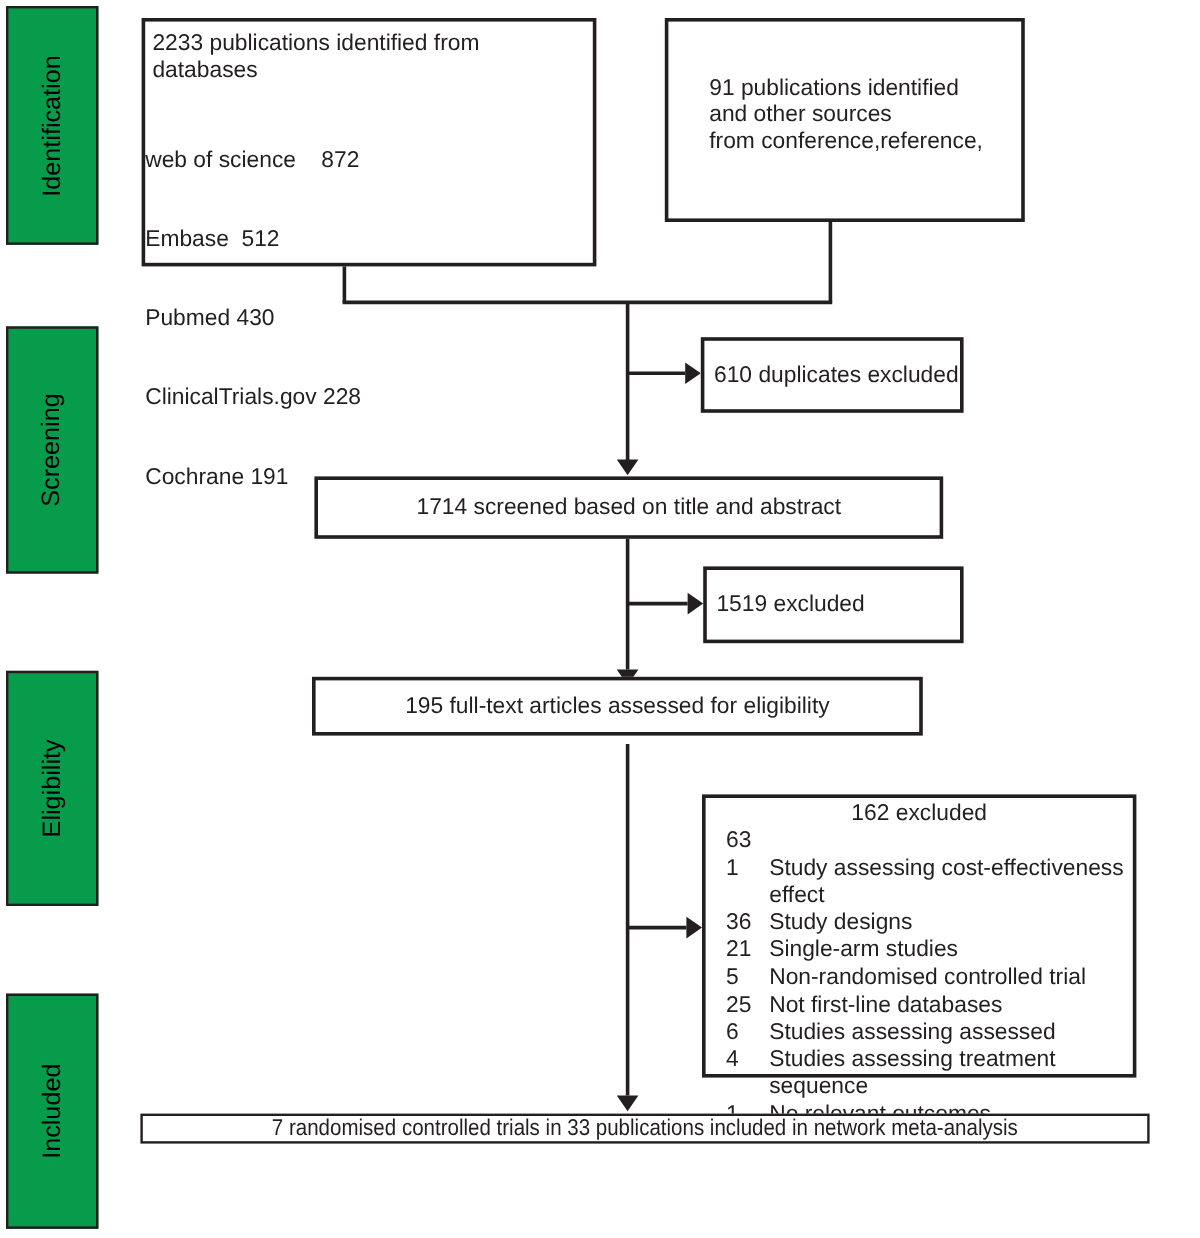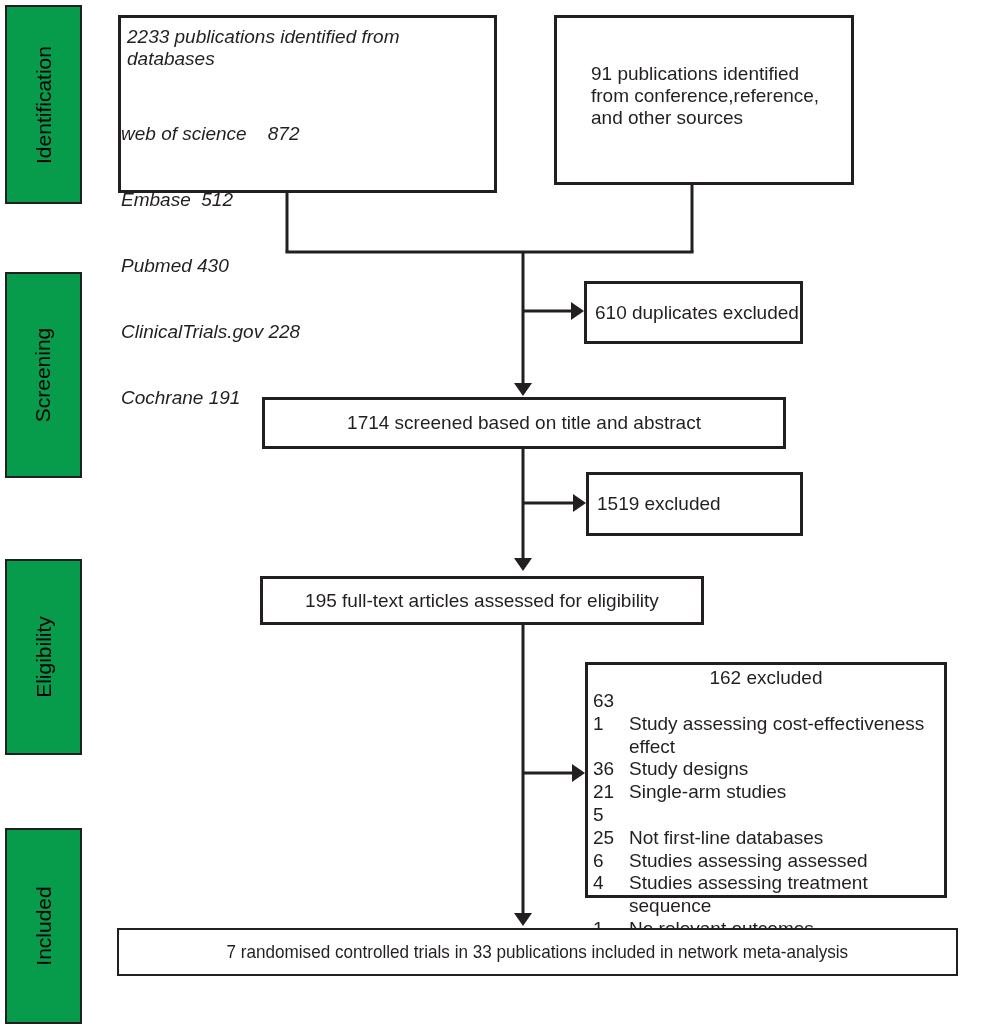--- a/index.html
+++ b/index.html
@@ -62,21 +62,21 @@
     white-space: pre;
   }
   #box-other .lines {
     padding: 45px 0 0 34px;
     line-height: 22px;
   }
   #box-162 .title {
     text-align: center;
     margin-top: 2px;
   }
-  #box-162 .reasons { margin-top: 1px; padding-left: 5px; }
+  #box-162 .reasons { margin-top: 1px; padding-left: 17px; }
   #box-162 .reason { display: flex; line-height: 22.8px; }
   #box-162 .reason .cnt { width: 36px; flex: none; }
   #box-final span {
     display: inline-block;
     transform: scaleX(0.9);
     transform-origin: center;
     white-space: nowrap;
   }
 </style>
 </head>
@@ -112,52 +112,52 @@
   <div class="stage" style="top:272px; height:206px;">
     <span>Screening</span>
   </div>
   <div class="stage" style="top:559px; height:196px;">
     <span>Eligibility</span>
   </div>
   <div class="stage" style="top:828px; height:196px;">
     <span>Included</span>
   </div>
 
-  <div class="box" id="box-databases" style="left:118px; top:15px; width:379px; height:178px;font-style:italic;">
+  <div class="box" id="box-databases" style="left:118px; top:15px; width:379px; height:207px;">
     <div class="title">2233 publications identified from databases</div>
     <div class="db-list">
       <div>web of science    872</div>
       <div>Embase  512</div>
       <div>Pubmed 430</div>
       <div>ClinicalTrials.gov 228</div>
       <div>Cochrane 191</div>
     </div>
   </div>
 
   <div class="box" id="box-other" style="left:554px; top:15px; width:300px; height:170px;">
     <div class="lines">
       <div>91 publications identified</div>
+      <div>and other sources</div>
       <div>from conference,reference,</div>
-      <div>and other sources</div>
     </div>
   </div>
 
   <div class="box leftmid" id="box-610" style="left:584px; top:281px; width:219px; height:63px;">
     <span>610 duplicates excluded</span>
   </div>
 
   <div class="box center" id="box-1714" style="left:262px; top:397px; width:524px; height:52px;">
     <span>1714 screened based on title and abstract</span>
   </div>
 
   <div class="box leftmid" id="box-1519" style="left:586px; top:472px; width:217px; height:64px;">
     <span>1519 excluded</span>
   </div>
 
-  <div class="box center" id="box-195" style="left:260px; top:576px; width:444px; height:49px;">
+  <div class="box center" id="box-195" style="left:260px; top:564px; width:509px; height:49px;">
     <span>195 full-text articles assessed for eligibility</span>
   </div>
 
   <div class="box" id="box-162" style="left:585px; top:662px; width:362px; height:236px;">
     <div class="title">162 excluded</div>
     <div class="reasons">
       <div class="reason">
         <span class="cnt">63</span>
       </div>
       <div class="reason">
@@ -167,37 +167,38 @@
       <div class="reason">
         <span class="cnt">36</span>
         <span class="txt">Study designs</span>
       </div>
       <div class="reason">
         <span class="cnt">21</span>
         <span class="txt">Single-arm studies</span>
       </div>
       <div class="reason">
         <span class="cnt">5</span>
+        <span class="txt">Non-randomised controlled trial</span>
       </div>
       <div class="reason">
         <span class="cnt">25</span>
         <span class="txt">Not first-line databases</span>
       </div>
       <div class="reason">
         <span class="cnt">6</span>
         <span class="txt">Studies assessing assessed</span>
       </div>
       <div class="reason">
         <span class="cnt">4</span>
         <span class="txt">Studies assessing treatment sequence</span>
       </div>
       <div class="reason">
         <span class="cnt">1</span>
         <span class="txt">No relevant outcomes</span>
       </div>
     </div>
   </div>
 
-  <div class="box center" id="box-final" style="left:117px; top:928px; width:841px; height:48px; border-width:2.5px;">
+  <div class="box center" id="box-final" style="left:117px; top:928px; width:841px; height:25px; border-width:2.5px;">
     <span>7 randomised controlled trials in 33 publications included in network meta-analysis</span>
   </div>
 
 </div>
 
 </body></html>

